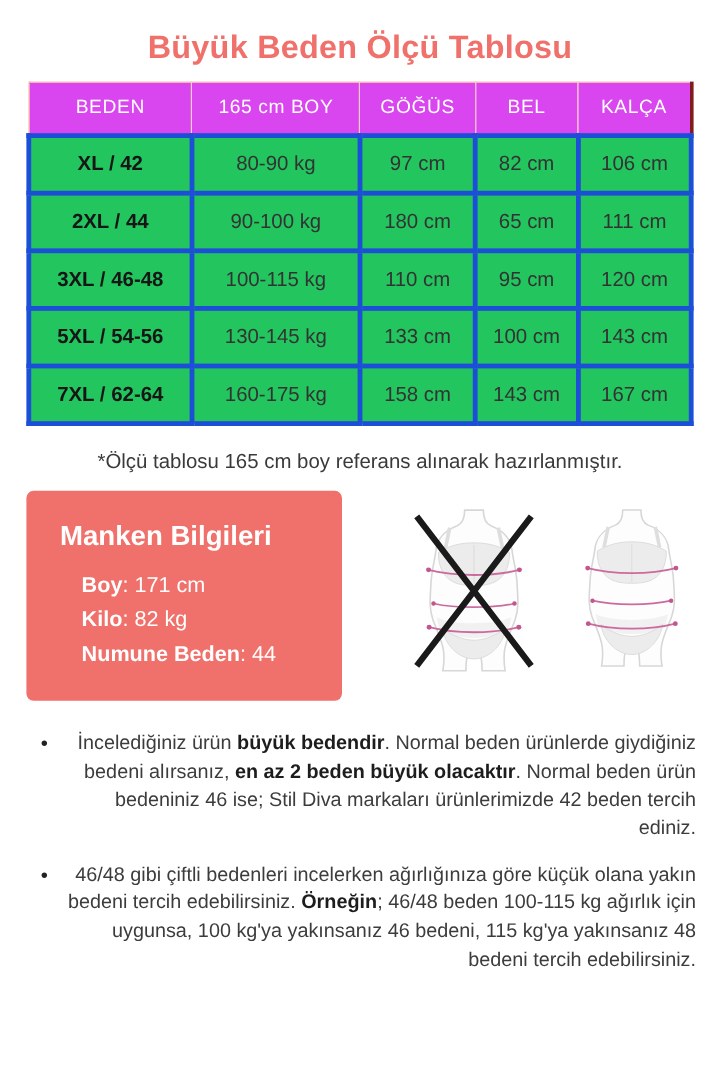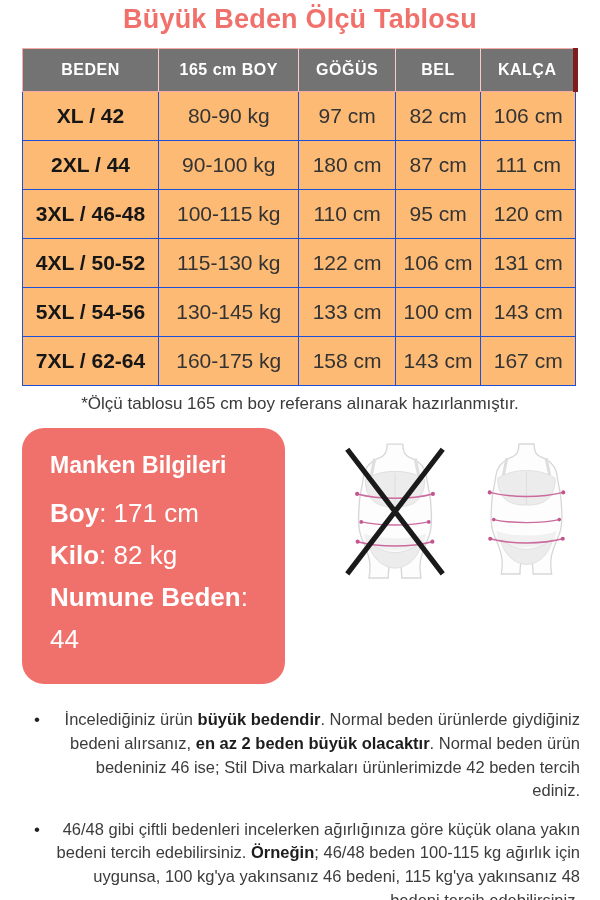--- a/index.html
+++ b/index.html
@@ -3,21 +3,21 @@
 <meta charset="utf-8">
 <style>
   html, body { margin: 0; padding: 0; }
   body {
     width: 600px; height: 900px;
     background: #ffffff;
     font-family: "Liberation Sans", sans-serif;
     color: #3a3a3a;
     overflow: hidden;
   }
-  .page { width: 600px; height: 736px; box-sizing: border-box; padding-top: 4px; }
+  .page { width: 600px; height: 736px; box-sizing: border-box; padding-top: 24px; }
 
   
   .title {
     margin: 0 0 13px 0;
     text-align: center;
     font-size: 27px;
     font-weight: 700;
     color: #f0716b;
     letter-spacing: 0.2px;
   }
@@ -28,71 +28,72 @@
     margin: 0 auto;
     border-collapse: collapse;
     table-layout: fixed;
   }
   .size-table col.c0 { width: 24.6%; }
   .size-table col.c1 { width: 25.4%; }
   .size-table col.c2 { width: 17.4%; }
   .size-table col.c3 { width: 15.5%; }
   .size-table col.c4 { width: 17.1%; }
   .size-table th {
-    background: #737373;
+    background: #d946ef;
     color: #ffffff;
     font-size: 16px;
-    font-weight: 700;
+    font-weight: 400;
     letter-spacing: 0.5px;
     padding: 12px 2px;
     border: 1px solid #f5aaa5;
     border-right: 1px solid #f8cdc9;
     margin-left: 22px;
   }
-  .size-table th:last-child { border-right: 5px solid #7f1d1d; }
+  .size-table th:last-child { border-right: 3px solid #7f1d1d; }
   .size-table td {
-    background: #fdba74;
+    background: #22c55e;
     color: #333333;
-    font-size: 21px;
+    font-size: 17px;
     text-align: center;
     padding: 12px 2px;
-    border: 1px solid #1d4ed8;
+    border: 4px solid #1d4ed8;
   }
   .size-table td.size-cell { font-weight: 700; color: #161616; }
 
   
   .note {
-    margin: 8px 0 14px 0;
+    margin: 20px 0 14px 0;
     text-align: center;
     font-size: 17px;
     color: #3a3a3a;
   }
 
   
   .model-section {
     display: flex;
     align-items: flex-start;
     margin: 0 0 0 22px;
   }
   .model-card {
     width: 263px;
     box-sizing: border-box;
     background: #f0716b;
-    border-radius: 22px;
+    border-radius: 6px;
     padding: 24px 26px 24px 28px;
     color: #ffffff;
   }
   .model-card .card-title {
     font-size: 23px;
     font-weight: 700;
     margin: 0 0 13px 0;
   }
   .model-card .field {
-    font-size: 26px;
+    font-size: 18px;
     line-height: 1.62;
+    margin-left: 18px;
   }
   .model-card .field .lbl { font-weight: 700; }
   .figures {
     display: flex;
     align-items: flex-start;
     gap: 29px;
     margin: 14px 0 0 58px;
   }
 
   
@@ -149,36 +150,29 @@
         <td class="size-cell">XL / 42</td>
         <td>80-90 kg</td>
         <td>97 cm</td>
         <td>82 cm</td>
         <td>106 cm</td>
       </tr>
       <tr>
         <td class="size-cell">2XL / 44</td>
         <td>90-100 kg</td>
         <td>180 cm</td>
-        <td>87 cm</td>
+        <td>65 cm</td>
         <td>111 cm</td>
       </tr>
       <tr>
         <td class="size-cell">3XL / 46-48</td>
         <td>100-115 kg</td>
         <td>110 cm</td>
         <td>95 cm</td>
         <td>120 cm</td>
-      </tr>
-      <tr>
-        <td class="size-cell">4XL / 50-52</td>
-        <td>115-130 kg</td>
-        <td>122 cm</td>
-        <td>106 cm</td>
-        <td>131 cm</td>
       </tr>
       <tr>
         <td class="size-cell">5XL / 54-56</td>
         <td>130-145 kg</td>
         <td>133 cm</td>
         <td>100 cm</td>
         <td>143 cm</td>
       </tr>
       <tr>
         <td class="size-cell">7XL / 62-64</td>

